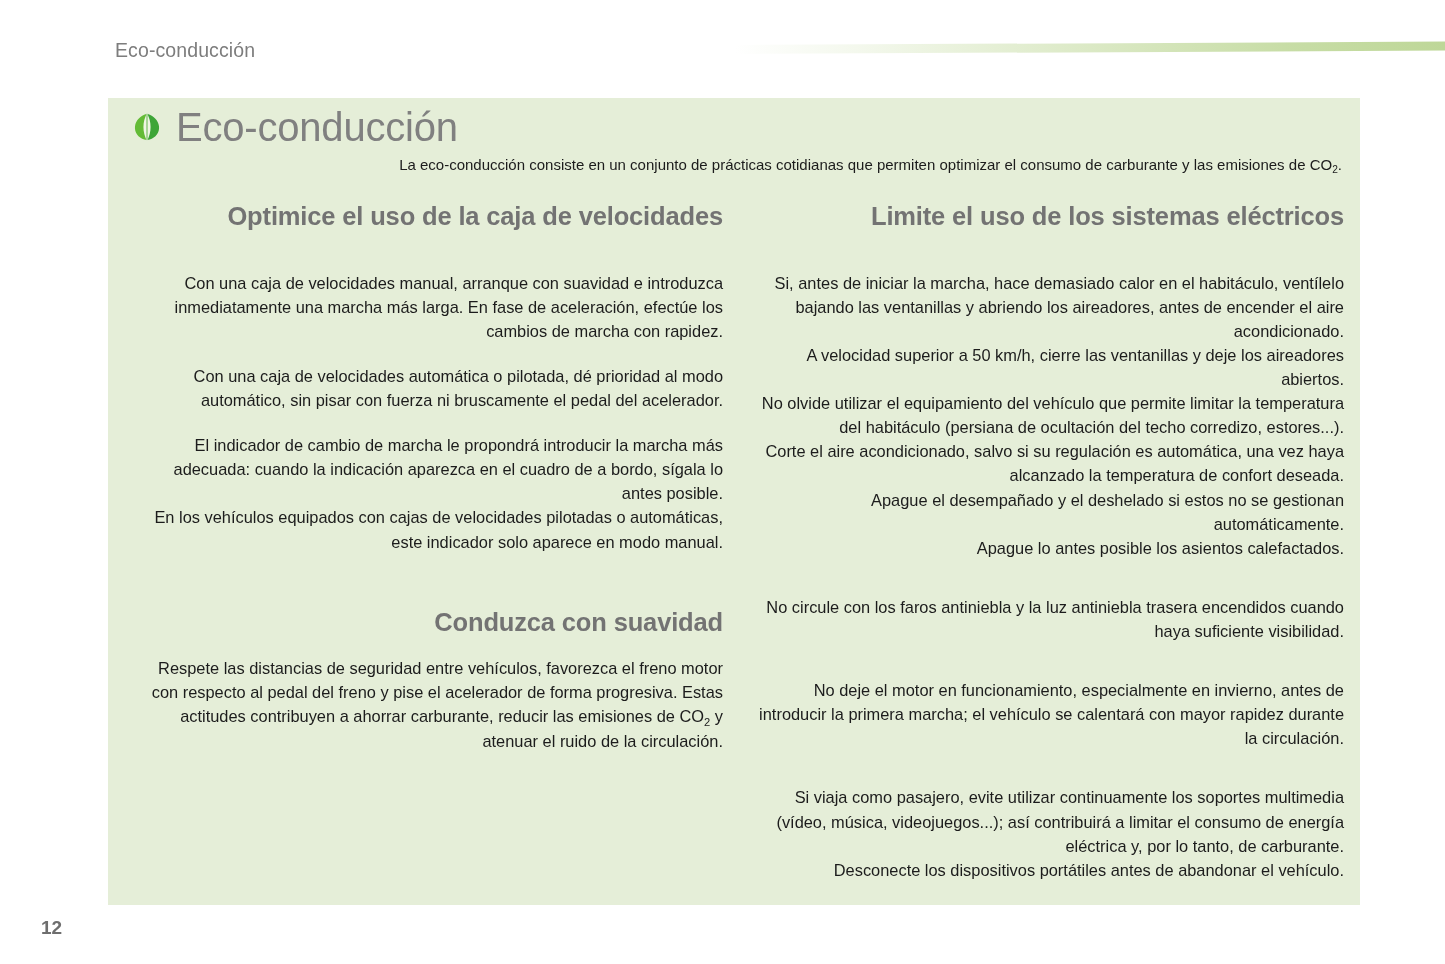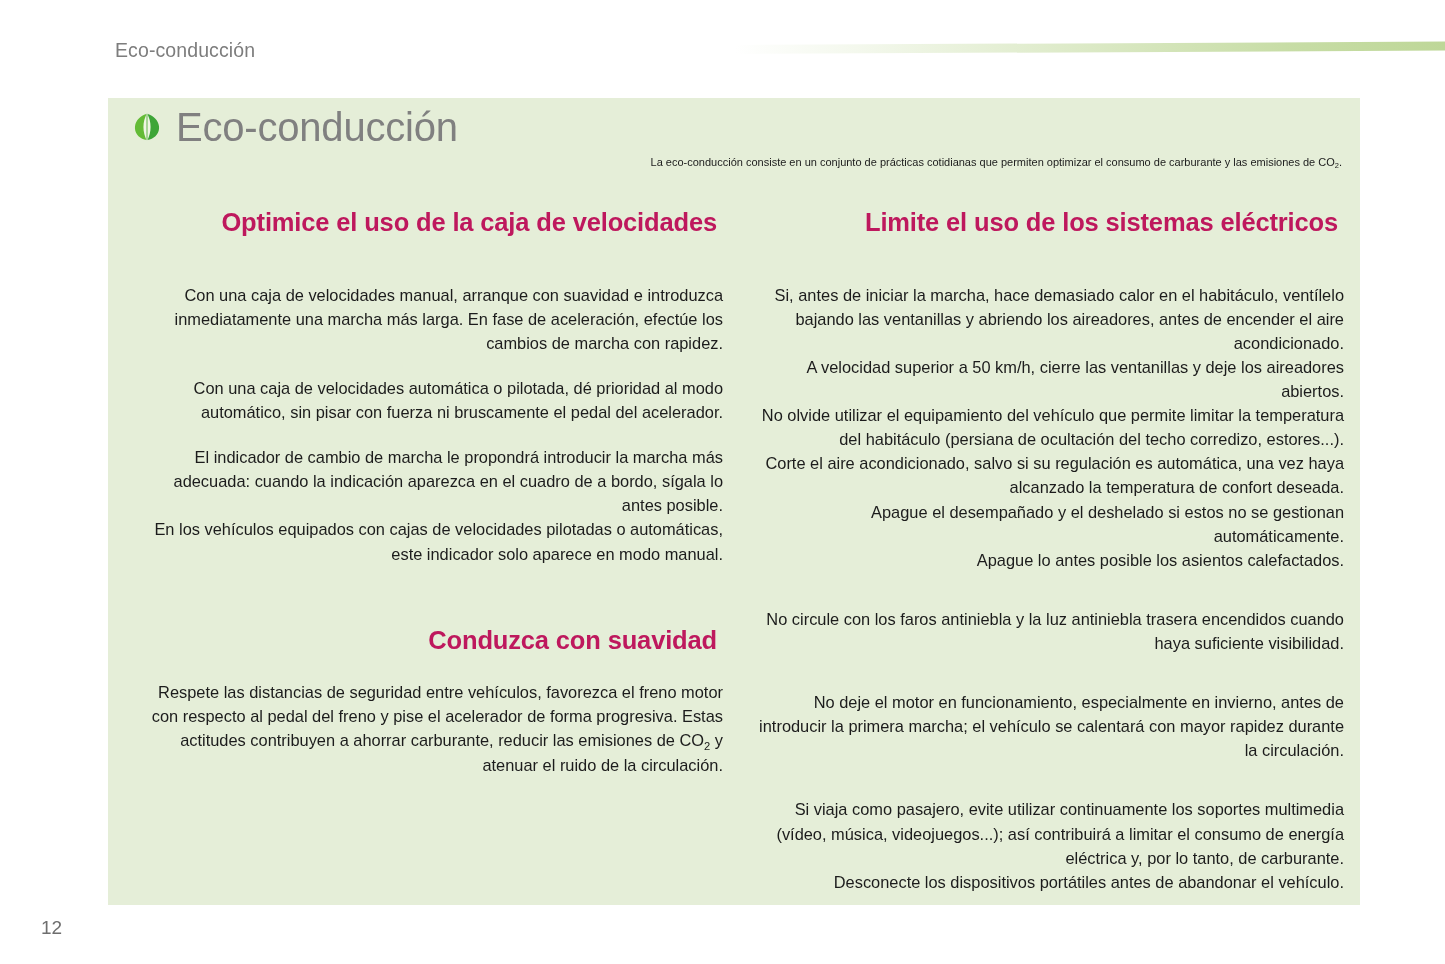--- a/index.html
+++ b/index.html
@@ -81,21 +81,21 @@
     letter-spacing: -0.2px;
     line-height: 1;
     white-space: nowrap;
   }
 
   .intro {
     position: absolute;
     left: 24px;
     top: 57px;
     width: 1210px;
-    font-size: 11px;
+    font-size: 15px;
     color: #1c1c1c;
     line-height: 1.28;
   }
 
   
   .columns {
     position: absolute;
     left: 24px;
     top: 104px;
     width: 1212px;
@@ -103,24 +103,24 @@
     gap: 30px;
   }
   .col {
     width: 591px;
   }
   .col-right {
     width: 591px;
   }
 
   h2.section-title {
-    margin: 6px;
+    margin: 0;
     font-size: 25.5px;
     font-weight: bold;
-    color: #be185d;
+    color: #737373;
     letter-spacing: -0.15px;
     line-height: 1.12;
   }
 
   .gap-after-title { height: 40px; }
   .gap-after-title-2 { height: 20px; }
 
   p.body {
     margin: 0 0 21px 0;
     font-size: 16.4px;
@@ -139,21 +139,21 @@
     position: relative;
     top: 0.28em;
   }
 
   
   .folio {
     position: absolute;
     left: 41px;
     top: 917px;
     font-size: 19px;
-    font-weight: normal;
+    font-weight: bold;
     color: #6e6e6e;
   }
 </style>
 </head>
 <body>
 
 <div class="page">
 
   <div class="running-head">Eco-conducción</div>
 

